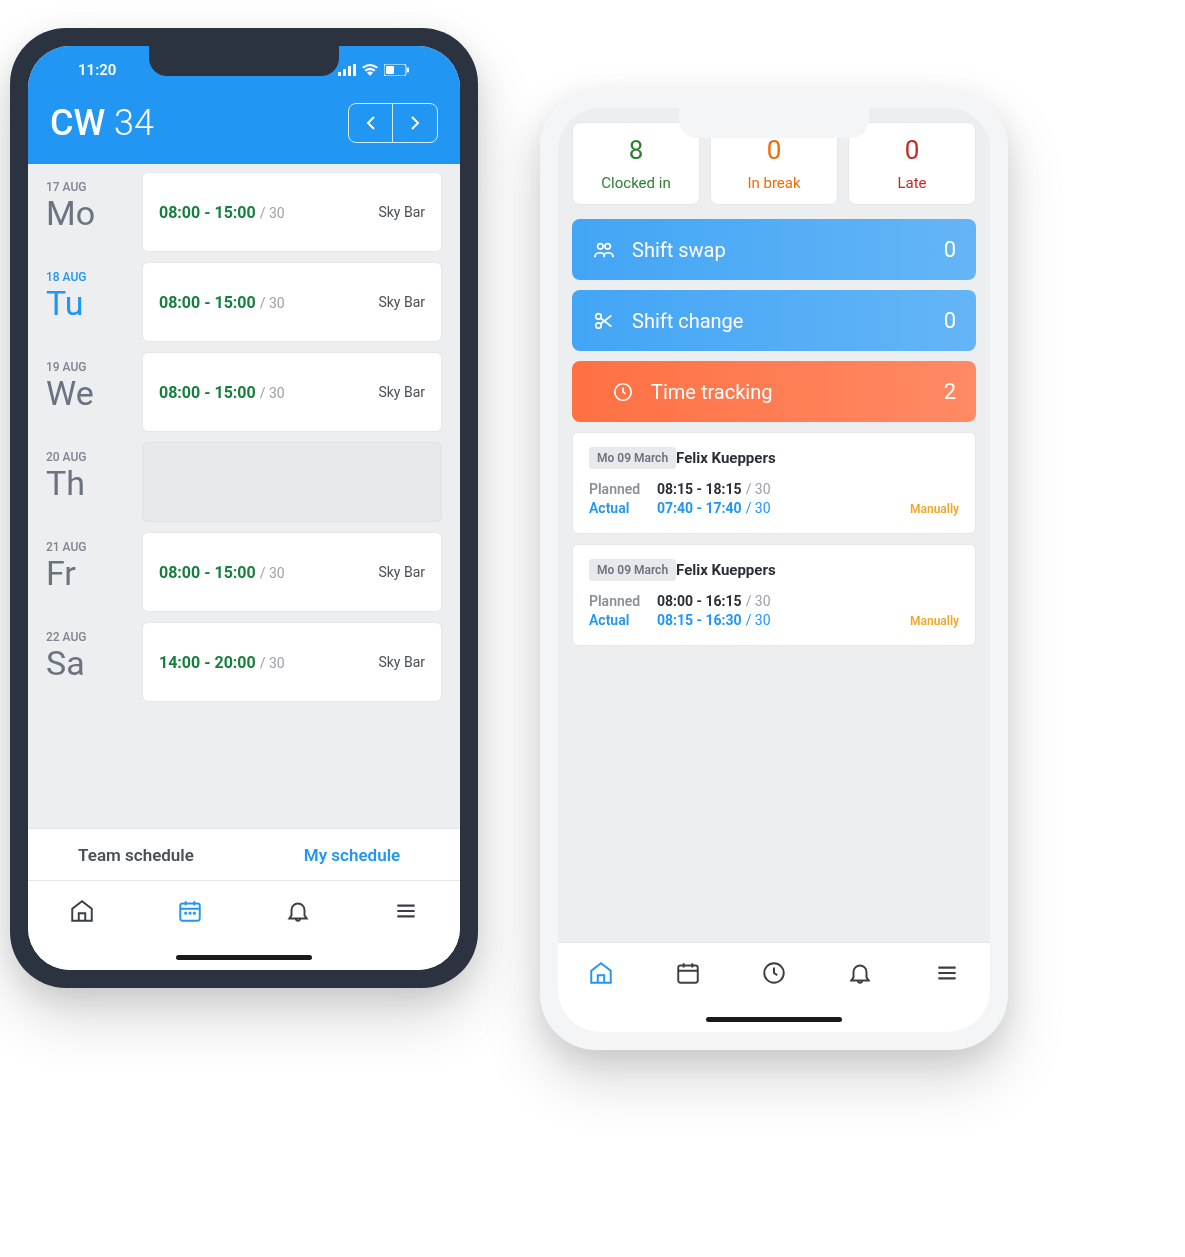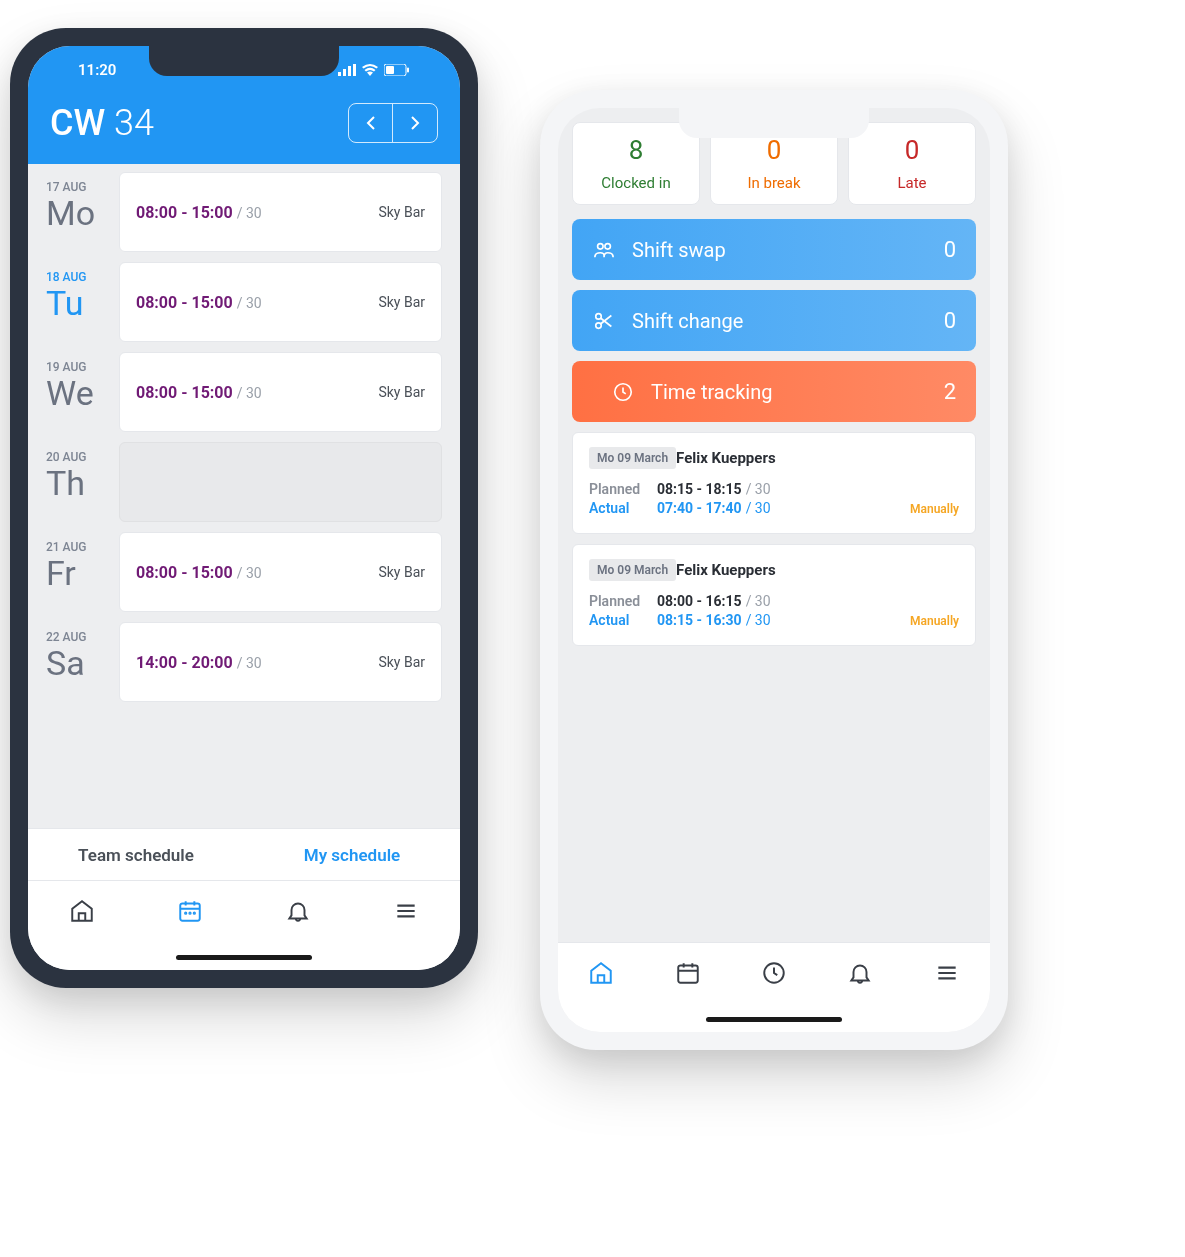--- a/index.html
+++ b/index.html
@@ -82,38 +82,38 @@
   .nav-btn {
     width: 44px; height: 38px;
     display: flex; align-items: center; justify-content: center;
     cursor: pointer;
   }
   .nav-btn:first-child { border-right: 1.5px solid rgba(255,255,255,0.8); }
   .dash-title { font-size: 22px; font-weight: 500; margin-top: 14px; }
   
   
   .schedule-body { flex: 1; overflow: hidden; padding: 8px 18px 0; }
-  .day-row { display: flex; gap: 5px; margin-bottom: 10px; }
+  .day-row { display: flex; gap: 28px; margin-bottom: 10px; }
   .day-col { width: 68px; padding-top: 8px; }
   .day-date { font-size: 12px; color: #7d8593; font-weight: 500; }
   .day-abbr { font-size: 34px; font-weight: 400; color: #6b7280; line-height: 1.15; }
   .day-row.active .day-date, .day-row.active .day-abbr { color: #2196f3; }
   .shift-card {
     flex: 1;
     background: #fff;
     border: 1px solid #e5e7eb;
     border-radius: 6px;
     padding: 18px 16px;
     display: flex;
     justify-content: space-between;
     align-items: center;
     min-height: 80px;
   }
   .shift-card.empty { background: #e8e9eb; border-color: #e0e1e3; }
-  .shift-time { font-size: 16px; font-weight: 700; color: #701a75; }
+  .shift-time { font-size: 16px; font-weight: 700; color: #15803d; }
   .shift-dur { font-size: 14px; color: #9aa0a9; font-weight: 400; margin-left: 4px; }
   .shift-loc { font-size: 14px; color: #4a5058; }
   
   
   .tabs-row {
     background: #fff;
     display: flex;
     height: 52px;
     border-top: 1px solid #e5e7eb;
   }

